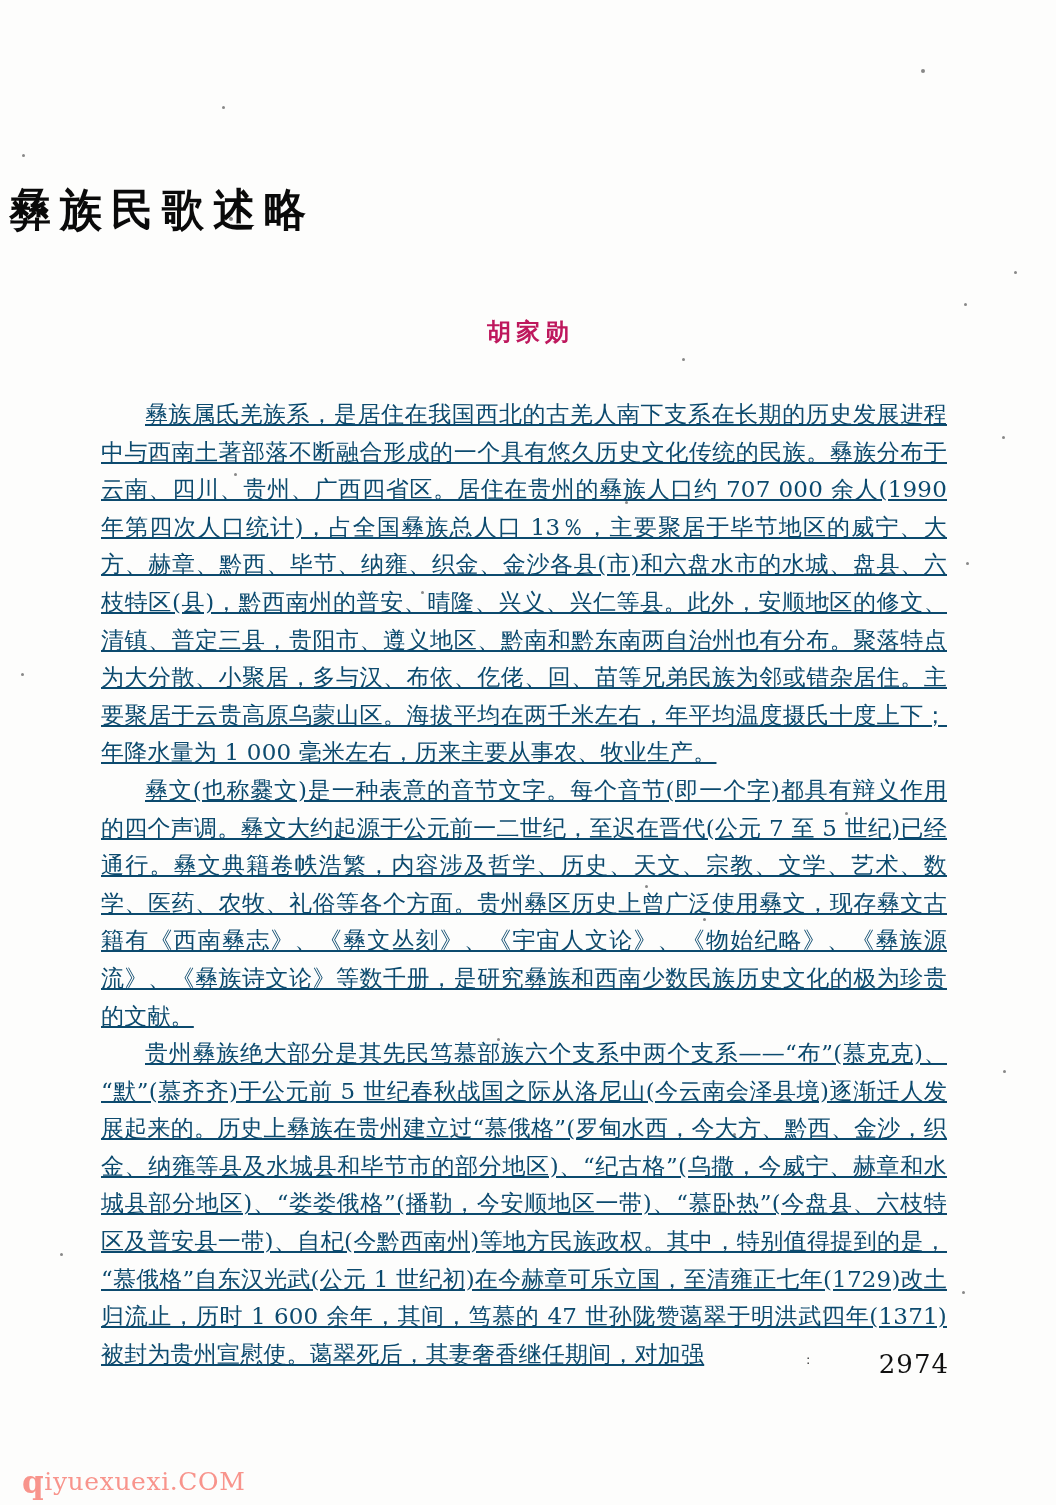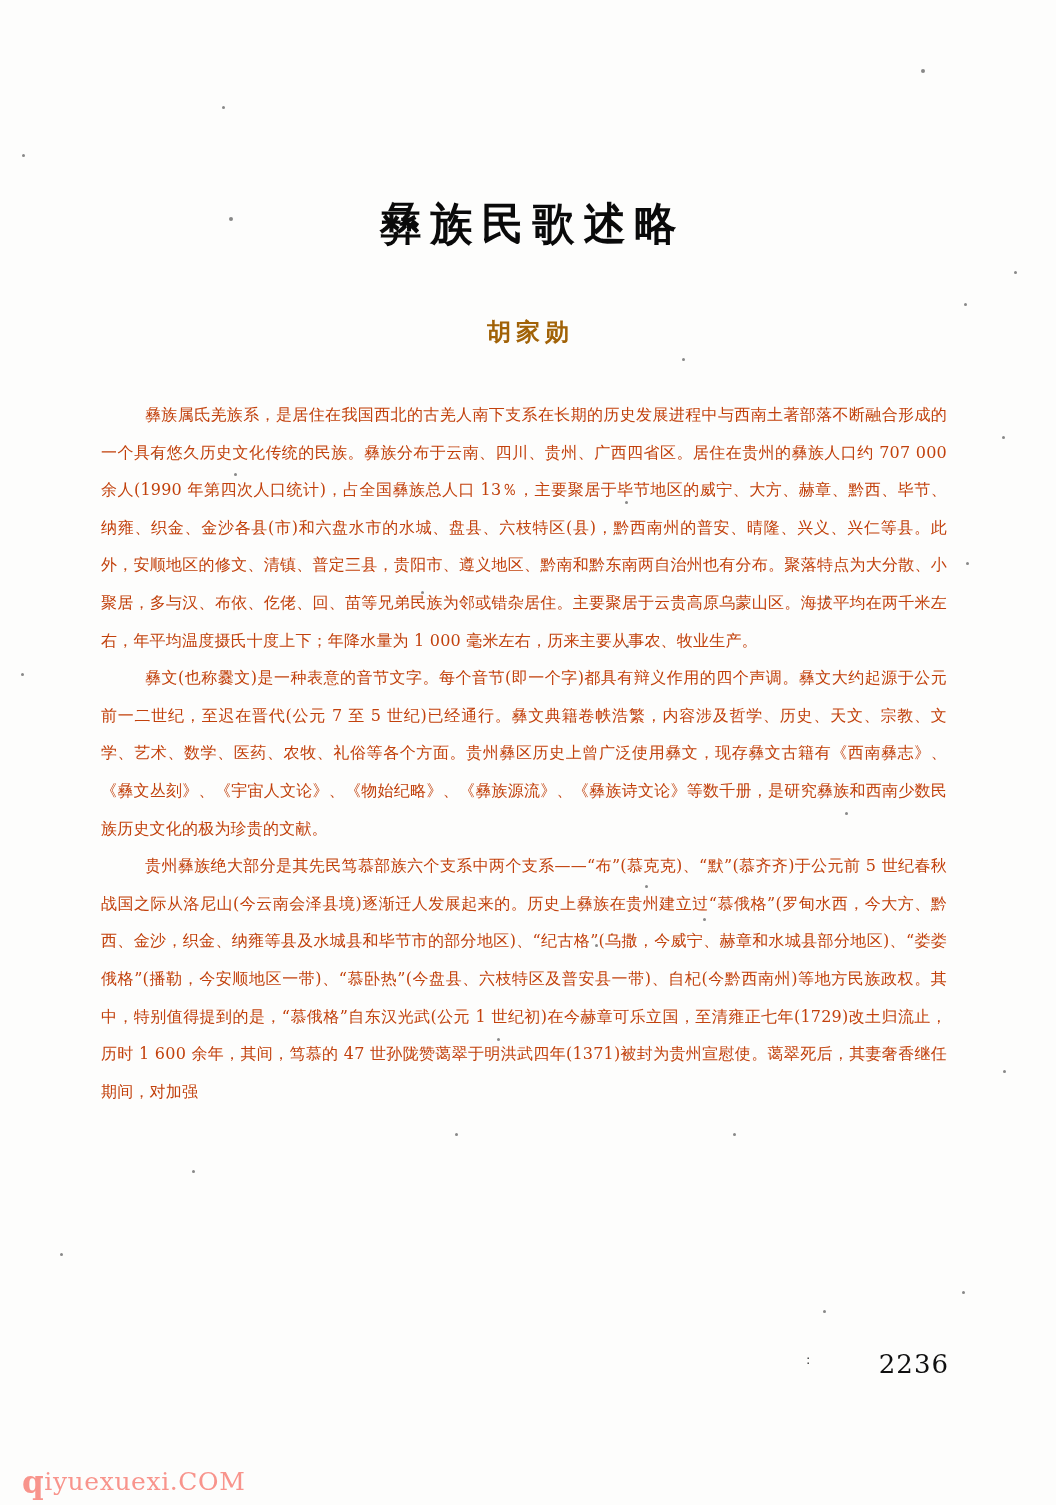--- a/index.html
+++ b/index.html
@@ -17,23 +17,23 @@
     height: 1505px;
     background: #fdfdfc;
     overflow: hidden;
     box-sizing: border-box;
   }
 
   
   .title-block {
     position: absolute;
     left: 0;
-    top: 200px;
+    top: 186px;
     width: 1056px;
-    text-align: center;
+    text-align: left;
   }
   .doc-title {
     font-family: "DejaVu Sans", "Liberation Sans", sans-serif;
     font-size: 42px;
     font-weight: bold;
     letter-spacing: 9px;
     color: #0a0a0a;
     line-height: 1.15;
     margin: 0;
     padding-left: 9px;
@@ -44,44 +44,45 @@
     left: 0;
     top: 316px;
     width: 1056px;
     text-align: center;
   }
   .doc-author {
     font-family: "DejaVu Serif", "Liberation Serif", serif;
     font-size: 24px;
     font-weight: bold;
     letter-spacing: 5px;
-    color: #a16207;
+    color: #be185d;
     margin: 0;
     padding-left: 5px;
   }
 
   
   .body-text {
     position: absolute;
     left: 101px;
     top: 396px;
     width: 846px;
   }
   .para {
     font-family: "DejaVu Serif", "Liberation Serif", serif;
-    font-size: 16px;
+    font-size: 23px;
     line-height: 37.6px;
-    color: #c2410c;
+    color: #0c4a6e;
     margin: 0;
     text-align: justify;
     text-justify: inter-character;
     text-indent: 44px;
     letter-spacing: 0.2px;
     word-break: break-all;
     font-weight: 500;
+    text-decoration: underline;
     -webkit-font-smoothing: none;
   }
 
   
   .page-number {
     position: absolute;
     left: 0;
     top: 1349px;
     width: 949px;
     text-align: right;
@@ -141,21 +142,21 @@
     <div class="doc-author">胡家勋</div>
   </div>
 
   <div class="body-text">
     <p class="para">彝族属氐羌族系，是居住在我国西北的古羌人南下支系在长期的历史发展进程中与西南土著部落不断融合形成的一个具有悠久历史文化传统的民族。彝族分布于云南、四川、贵州、广西四省区。居住在贵州的彝族人口约 707 000 余人(1990 年第四次人口统计)，占全国彝族总人口 13％，主要聚居于毕节地区的威宁、大方、赫章、黔西、毕节、纳雍、织金、金沙各县(市)和六盘水市的水城、盘县、六枝特区(县)，黔西南州的普安、晴隆、兴义、兴仁等县。此外，安顺地区的修文、清镇、普定三县，贵阳市、遵义地区、黔南和黔东南两自治州也有分布。聚落特点为大分散、小聚居，多与汉、布依、仡佬、回、苗等兄弟民族为邻或错杂居住。主要聚居于云贵高原乌蒙山区。海拔平均在两千米左右，年平均温度摄氏十度上下；年降水量为 1 000 毫米左右，历来主要从事农、牧业生产。</p>
     <p class="para">彝文(也称爨文)是一种表意的音节文字。每个音节(即一个字)都具有辩义作用的四个声调。彝文大约起源于公元前一二世纪，至迟在晋代(公元 7 至 5 世纪)已经通行。彝文典籍卷帙浩繁，内容涉及哲学、历史、天文、宗教、文学、艺术、数学、医药、农牧、礼俗等各个方面。贵州彝区历史上曾广泛使用彝文，现存彝文古籍有《西南彝志》、《彝文丛刻》、《宇宙人文论》、《物始纪略》、《彝族源流》、《彝族诗文论》等数千册，是研究彝族和西南少数民族历史文化的极为珍贵的文献。</p>
     <p class="para">贵州彝族绝大部分是其先民笃慕部族六个支系中两个支系——“布”(慕克克)、“默”(慕齐齐)于公元前 5 世纪春秋战国之际从洛尼山(今云南会泽县境)逐渐迁人发展起来的。历史上彝族在贵州建立过“慕俄格”(罗甸水西，今大方、黔西、金沙，织金、纳雍等县及水城县和毕节市的部分地区)、“纪古格”(乌撒，今威宁、赫章和水城县部分地区)、“娄娄俄格”(播勒，今安顺地区一带)、“慕卧热”(今盘县、六枝特区及普安县一带)、自杞(今黔西南州)等地方民族政权。其中，特别值得提到的是，“慕俄格”自东汉光武(公元 1 世纪初)在今赫章可乐立国，至清雍正七年(1729)改土归流止，历时 1 600 余年，其间，笃慕的 47 世孙陇赞蔼翠于明洪武四年(1371)被封为贵州宣慰使。蔼翠死后，其妻奢香继任期间，对加强</p>
   </div>
 
   <div class="page-number-dot">:</div>
-  <div class="page-number">2236</div>
+  <div class="page-number">2974</div>
 
   <div class="watermark">
     <span class="wm-lead">q</span><span>iyuexuexi.COM</span>
   </div>
 
   <div id="speckle-layer">
       <div class="speck" style="left: 222px; top: 106px; width: 3px; height: 3px;"></div>
       <div class="speck" style="left: 921px; top: 69px; width: 4px; height: 4px;"></div>
       <div class="speck" style="left: 22px; top: 154px; width: 3px; height: 3px;"></div>
       <div class="speck" style="left: 229px; top: 217px; width: 4px; height: 4px;"></div>

